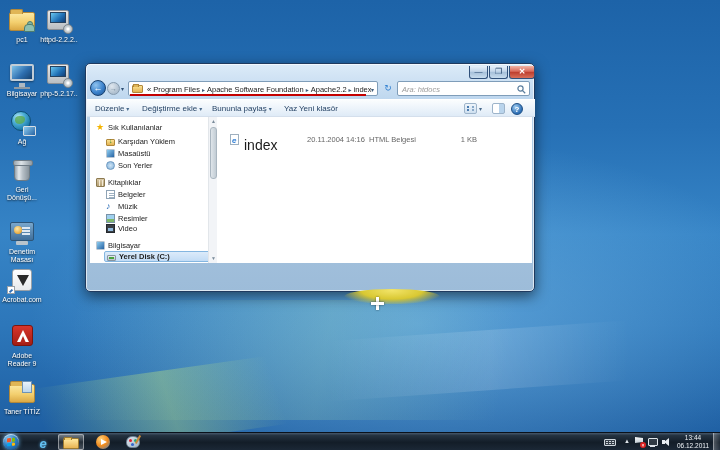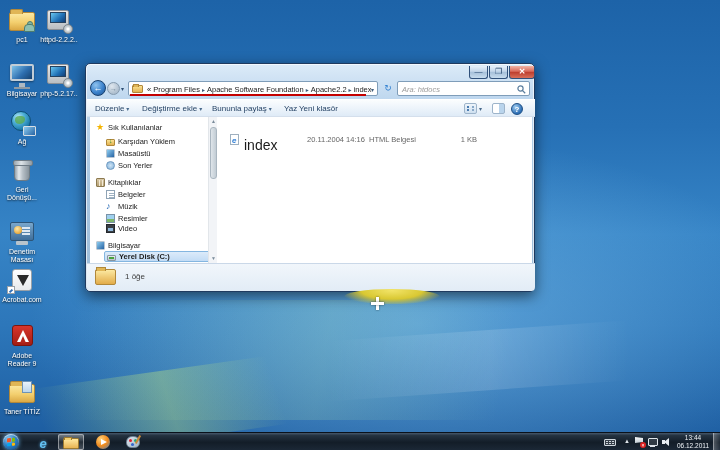--- a/index.html
+++ b/index.html
@@ -352,24 +352,20 @@
               <span>e</span>
             </div>
           <div class="name">index</div>
           <div class="meta" style="left:87px;">20.11.2004 14:16</div>
           <div class="meta" style="left:149px;">HTML Belgesi</div>
           <div class="meta" style="left:205px;width:52px;text-align:right;">1 KB</div>
         </div>
       </div>
     </div>
 
-    <div class="statusbar">
-      <div class="bigfolder"></div>
-      <div class="txt">1 öğe</div>
-    </div>
   </div>
 
   <div class="glow"></div>
   <div class="cursor"></div>
 
   <div class="taskbar">
     <div class="orb">
       <div class="flag">
           <i style="background:#f35325;"></i>
           <i style="background:#81bc06;"></i>

